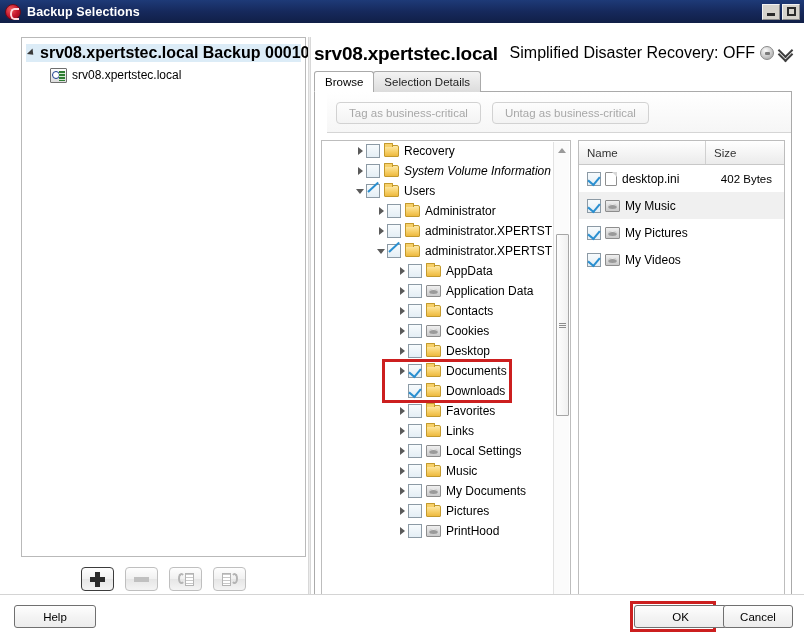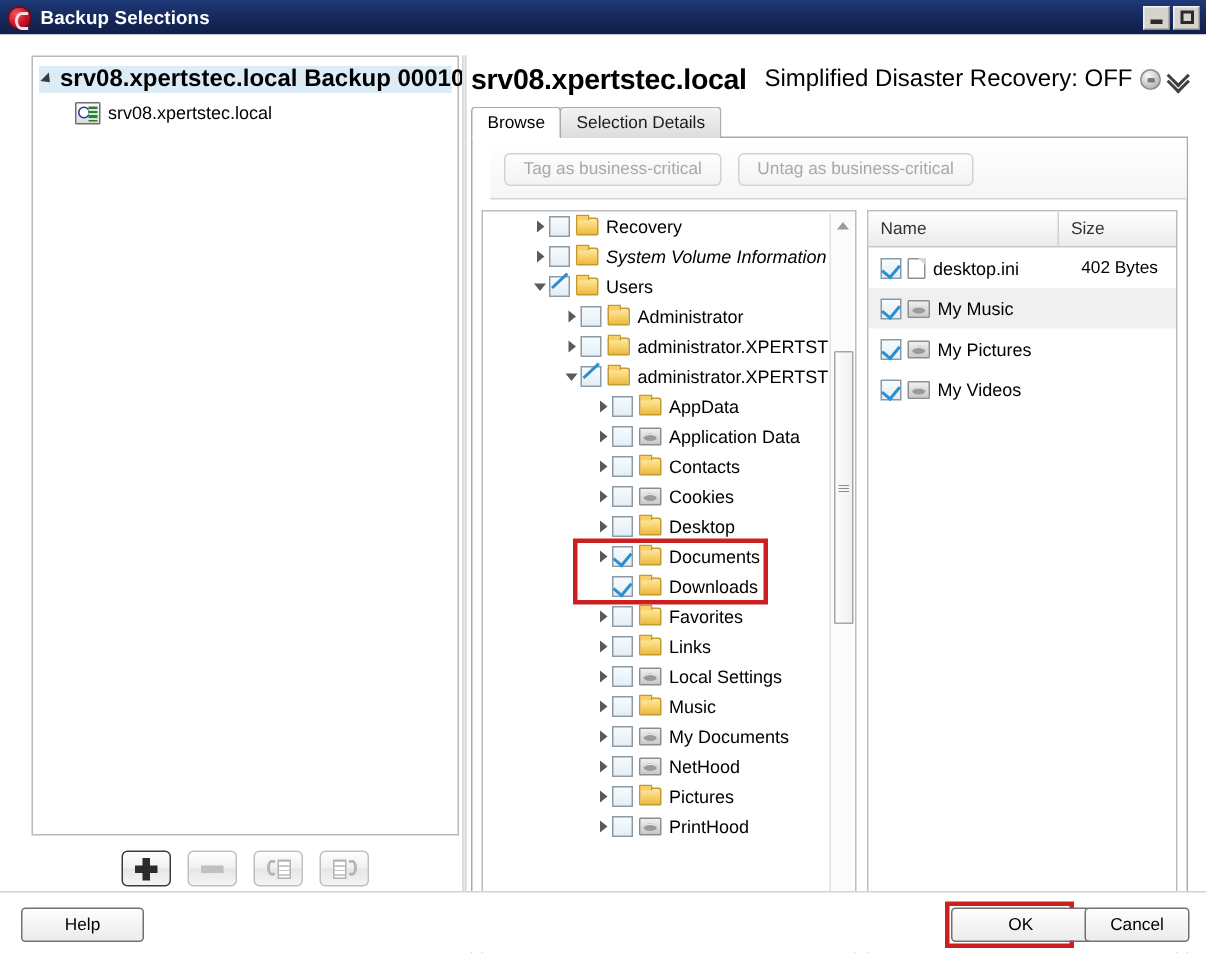--- a/index.html
+++ b/index.html
@@ -520,26 +520,20 @@
                 </div>
                 <div class="trow" style="padding-left: 75px;">
                   <span class="tarrow right"></span>
                   <span class="cbox"></span>
                   <span class="sicon"></span>
                   <span class="tlabel">My Documents</span>
                 </div>
                 <div class="trow" style="padding-left: 75px;">
                   <span class="tarrow right"></span>
                   <span class="cbox"></span>
-                  <span class="sicon"></span>
-                  <span class="tlabel">NetHood</span>
-                </div>
-                <div class="trow" style="padding-left: 75px;">
-                  <span class="tarrow right"></span>
-                  <span class="cbox"></span>
                   <span class="ficon"></span>
                   <span class="tlabel">Pictures</span>
                 </div>
                 <div class="trow" style="padding-left: 75px; text-align: right;">
                   <span class="tarrow right"></span>
                   <span class="cbox"></span>
                   <span class="sicon"></span>
                   <span class="tlabel">PrintHood</span>
                 </div>
               </div>

